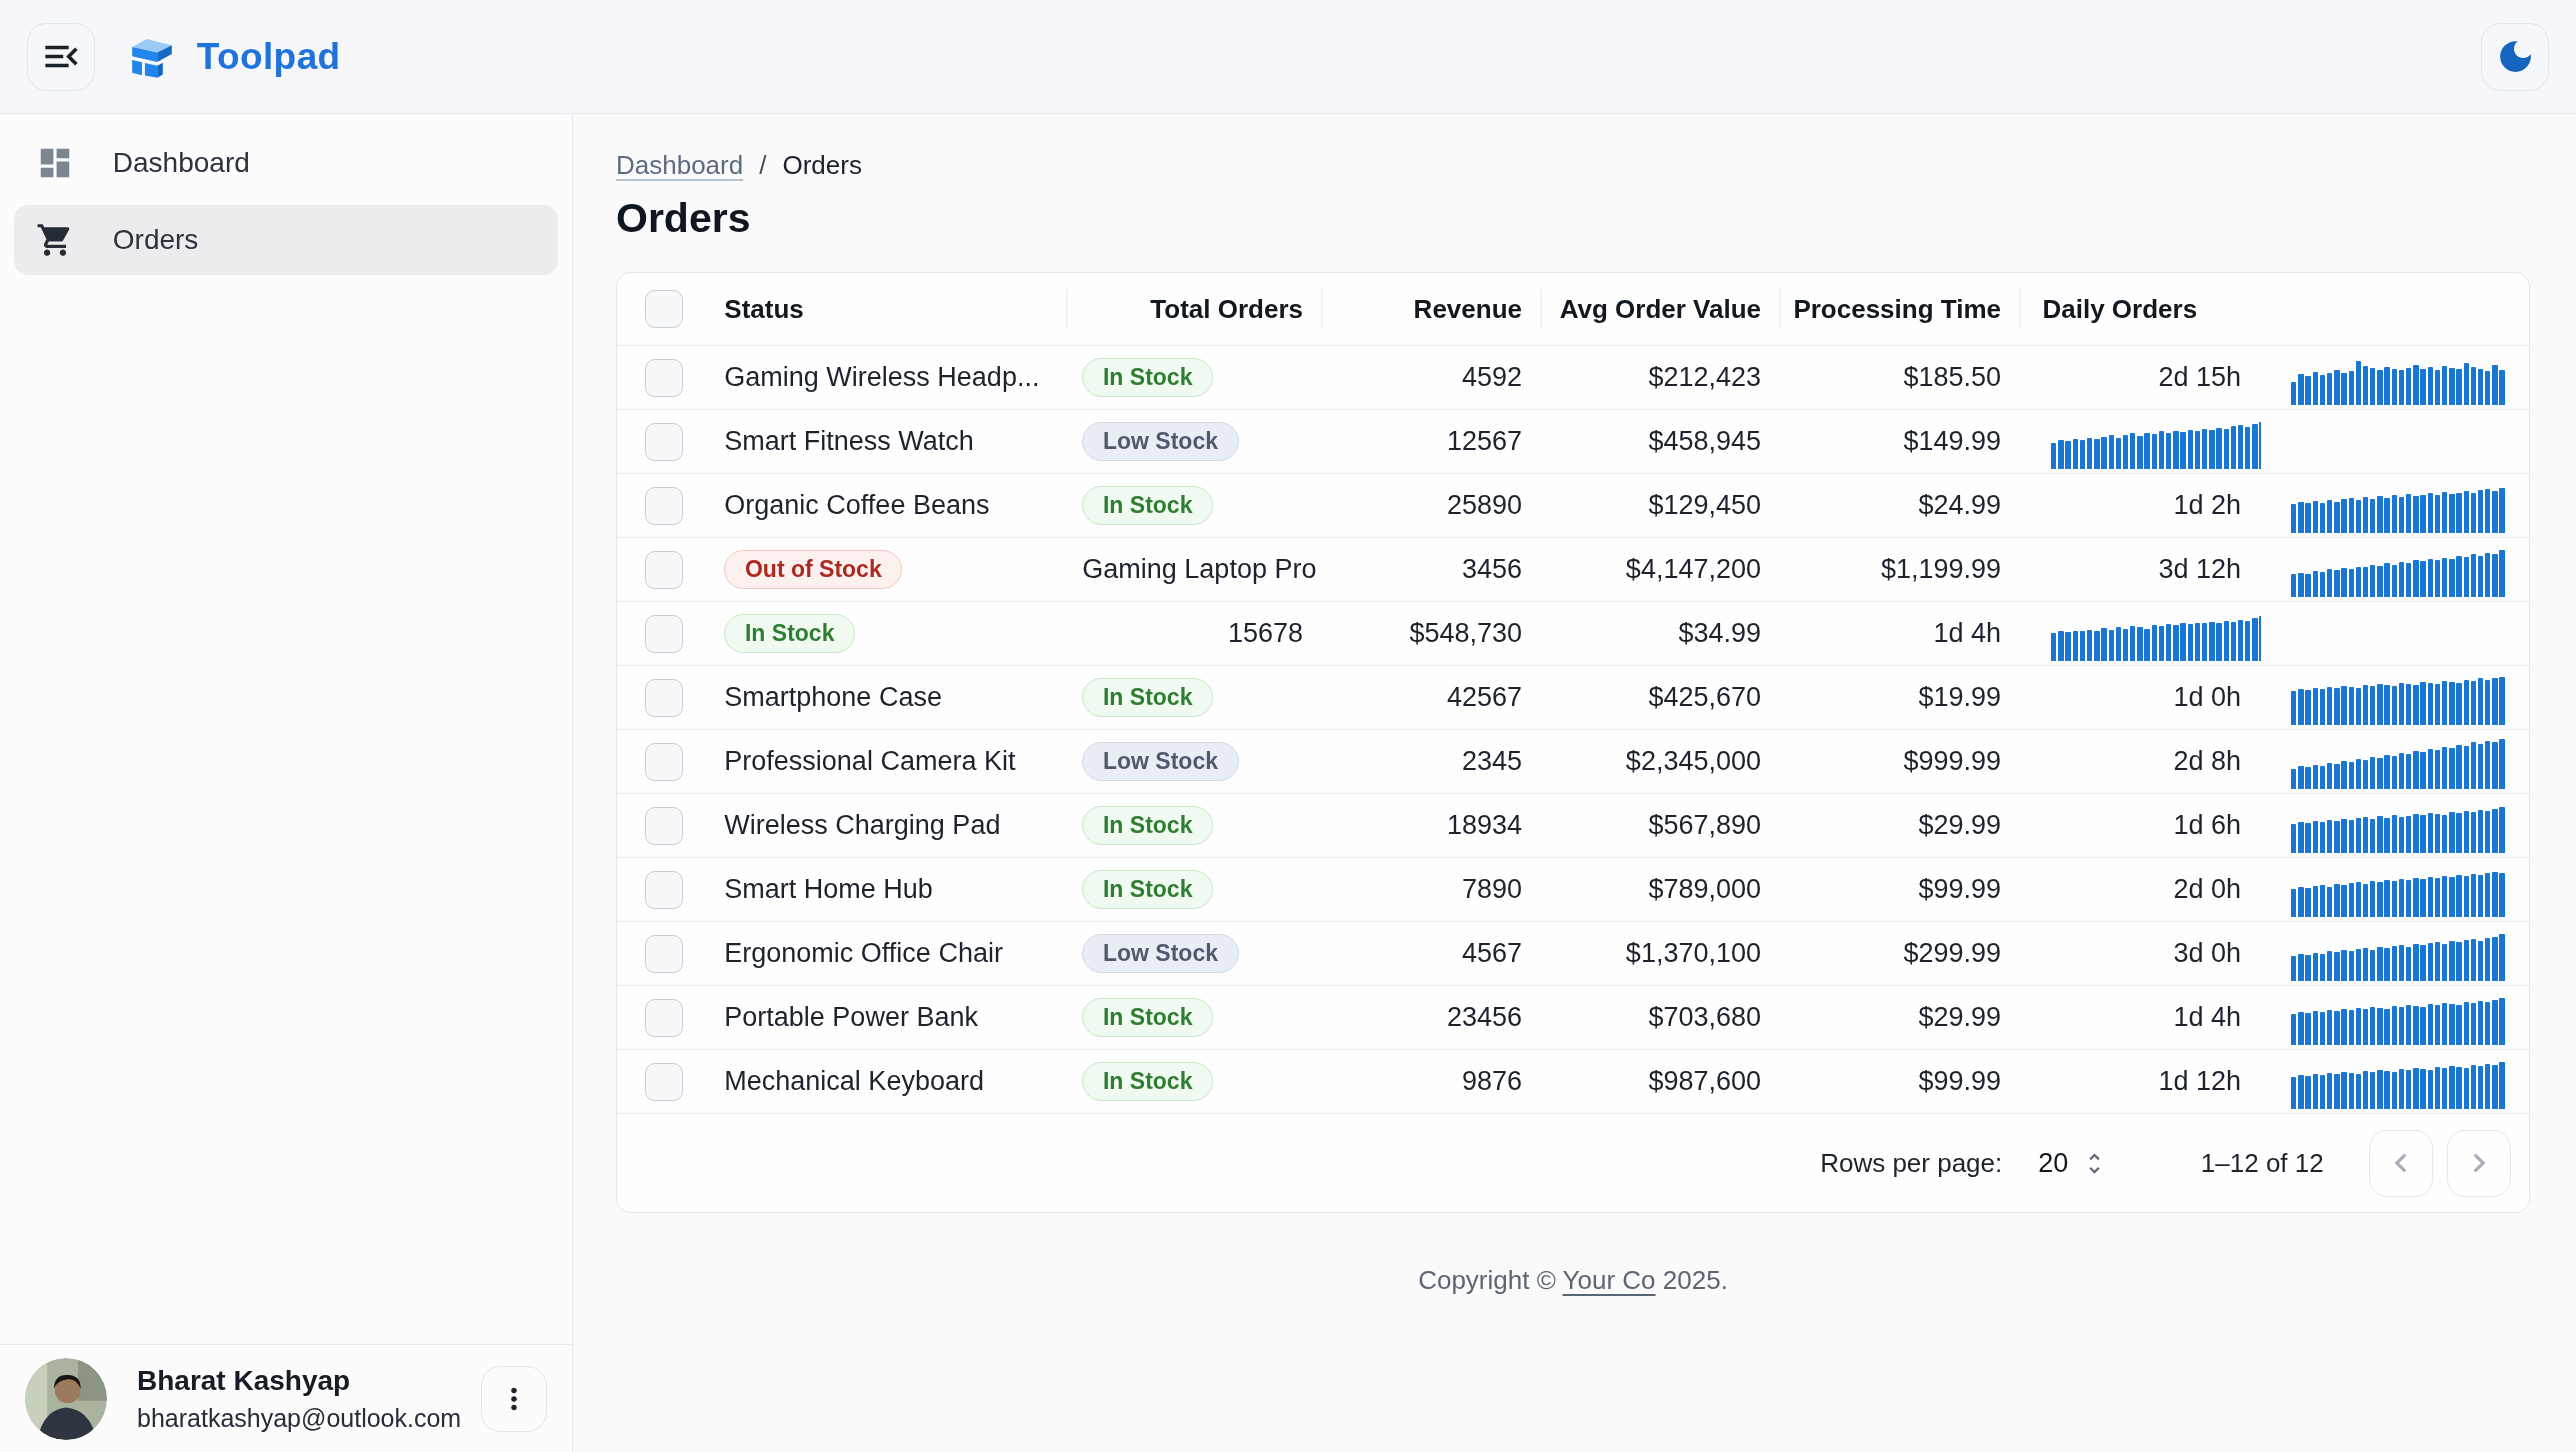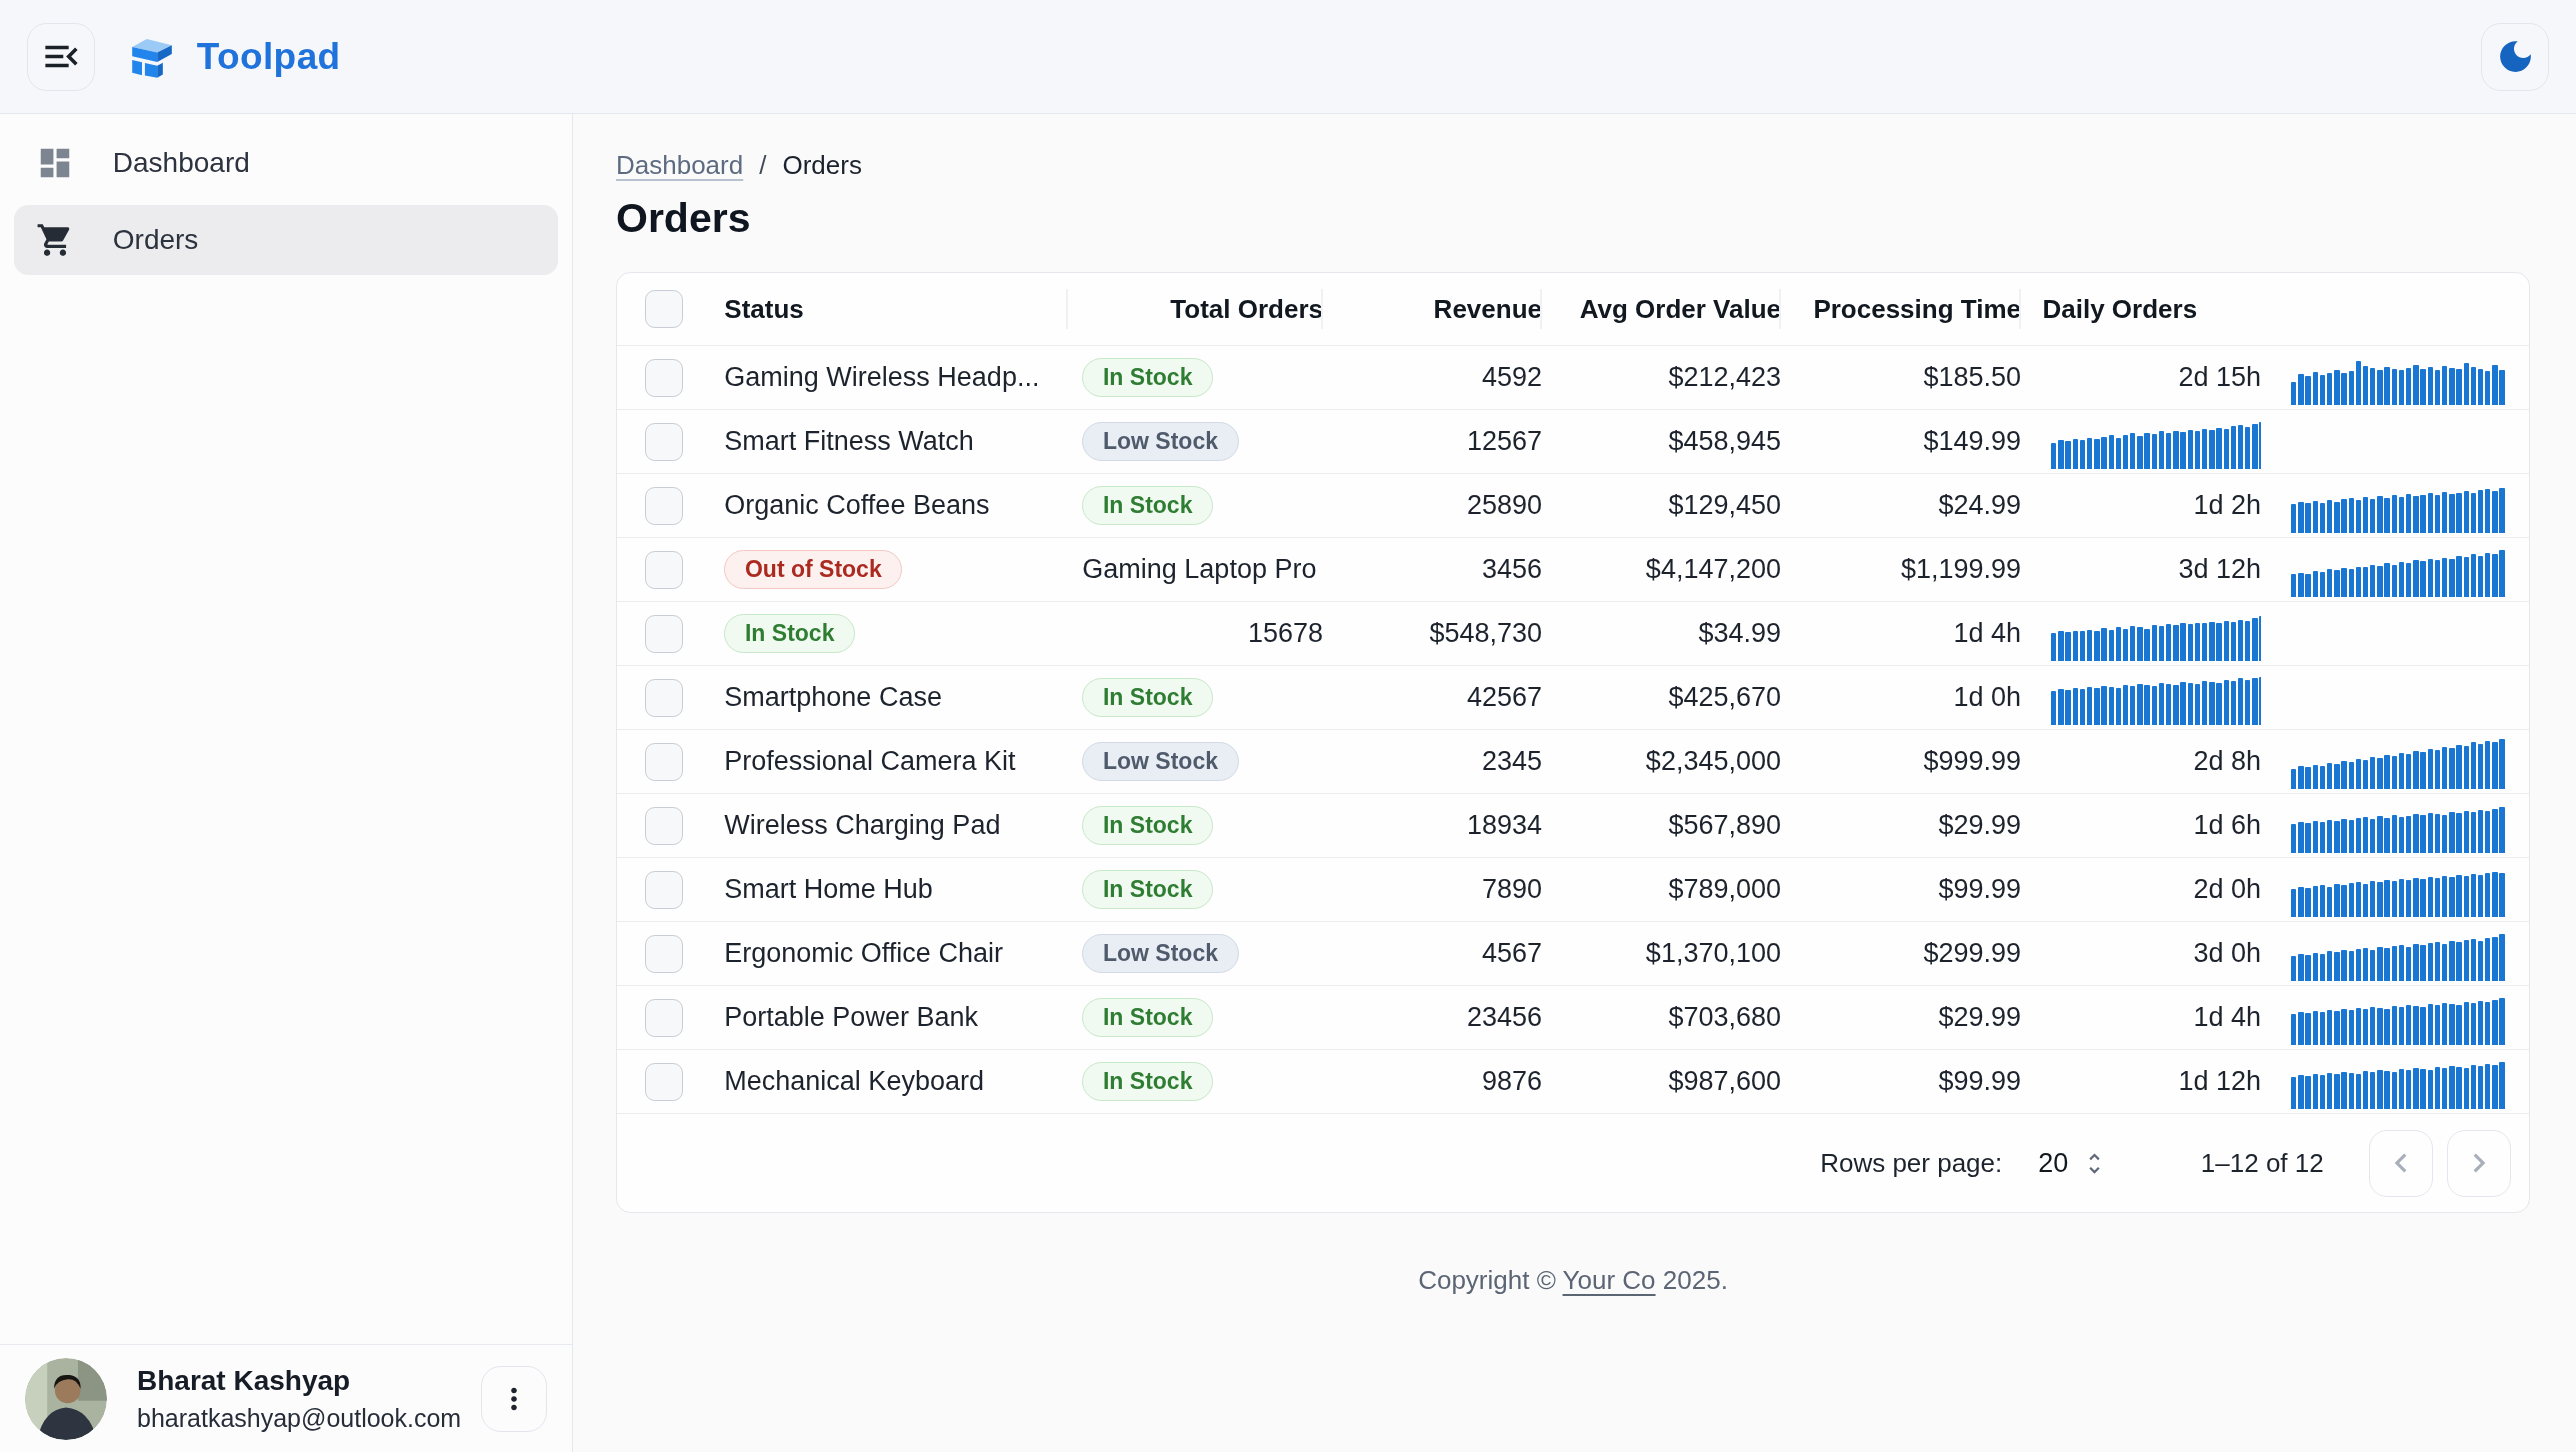--- a/index.html
+++ b/index.html
@@ -45,21 +45,21 @@
 
   
   .card { margin-top:30px; width:1914px; background:#fefefe; border:1.8px solid #e4e7ec; border-radius:14.3px; overflow:hidden; }
   .tr { display:grid; grid-template-columns:93px 358px 255px 219px 239px 240px 240px 1fr; align-items:stretch; }
   .tr.head { height:72px; }
   .tr.body-row { height:64px; border-top:1.8px solid #eaecf0; }
   .td, .th { display:flex; align-items:center; font-size:27px; color:#1d232d; overflow:hidden; white-space:nowrap; }
   .th { font-size:26px; font-weight:700; color:#12181f; position:relative; }
   .th.sep::after { content:""; position:absolute; right:0; top:16px; bottom:16px; width:1.8px; background:#f0f1f5; }
   .al { padding-left:14.3px; justify-content:flex-start; }
-  .ar { padding-right:0; justify-content:flex-end; }
+  .ar { padding-right:20px; justify-content:flex-end; }
   .cell-check { justify-content:center; }
   .checkbox { width:38px; height:38px; border:1.8px solid #c7ccd6; border-radius:9.8px; background:#f7f8fa; cursor:pointer; }
   .chip { display:inline-flex; align-items:center; height:39px; padding:0 19.7px; border-radius:894px;
     border:1.8px solid; font-size:23px; font-weight:600; }
   .chip-in  { color:#2e7d32; background:#f1faf1; border-color:#c6e8c8; }
   .chip-low { color:#4f5b6d; background:#e9edf4; border-color:#d3dae5; }
   .chip-out { color:#ab2a20; background:#fdf1f0; border-color:#f4c7c2; }
   .spark-cell { padding-left:30px; }
   .spark { width:218px; height:52px; display:flex; align-items:flex-end; gap:1.8px; margin-top:1.8px; }
   .bar { flex:0 0 5.4px; background:#1976d2; border-radius:0.9px 0.9px 0 0; }
@@ -421,20 +421,21 @@
         <div class="tr body-row">
     <div class="td cell-check">
       <div class="checkbox"></div>
     </div>
     <div class="td al">Smartphone Case</div>
     <div class="td al">
       <span class="chip chip-in">In Stock</span>
     </div>
     <div class="td ar">42567</div>
     <div class="td ar">$425,670</div>
+    <div class="td ar">$19.99</div>
     <div class="td ar">1d 0h</div>
     <div class="td spark-cell">
       <div class="spark">
               <div class="bar" style="height: 34px;"></div>
               <div class="bar" style="height: 36px;"></div>
               <div class="bar" style="height: 35px;"></div>
               <div class="bar" style="height: 37px;"></div>
               <div class="bar" style="height: 36px;"></div>
               <div class="bar" style="height: 38px;"></div>
               <div class="bar" style="height: 37px;"></div>

